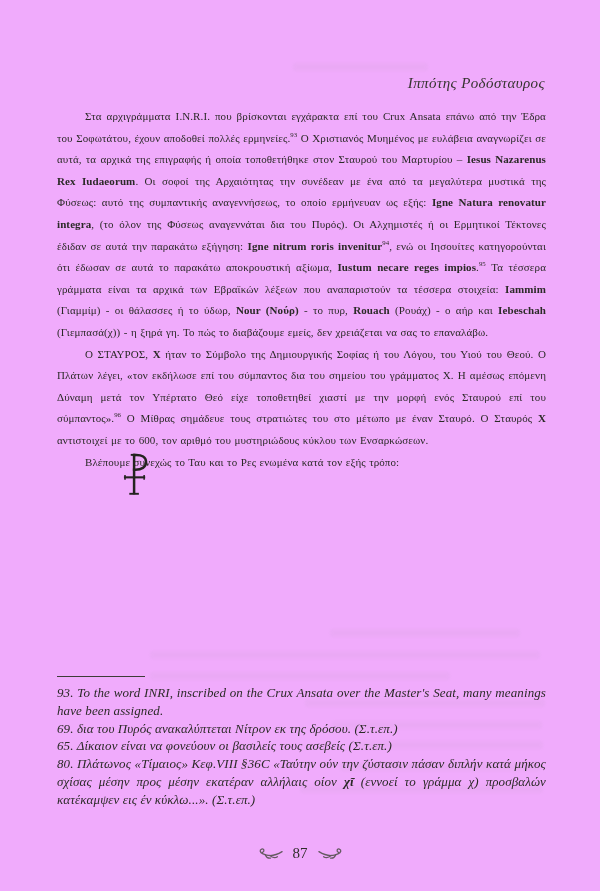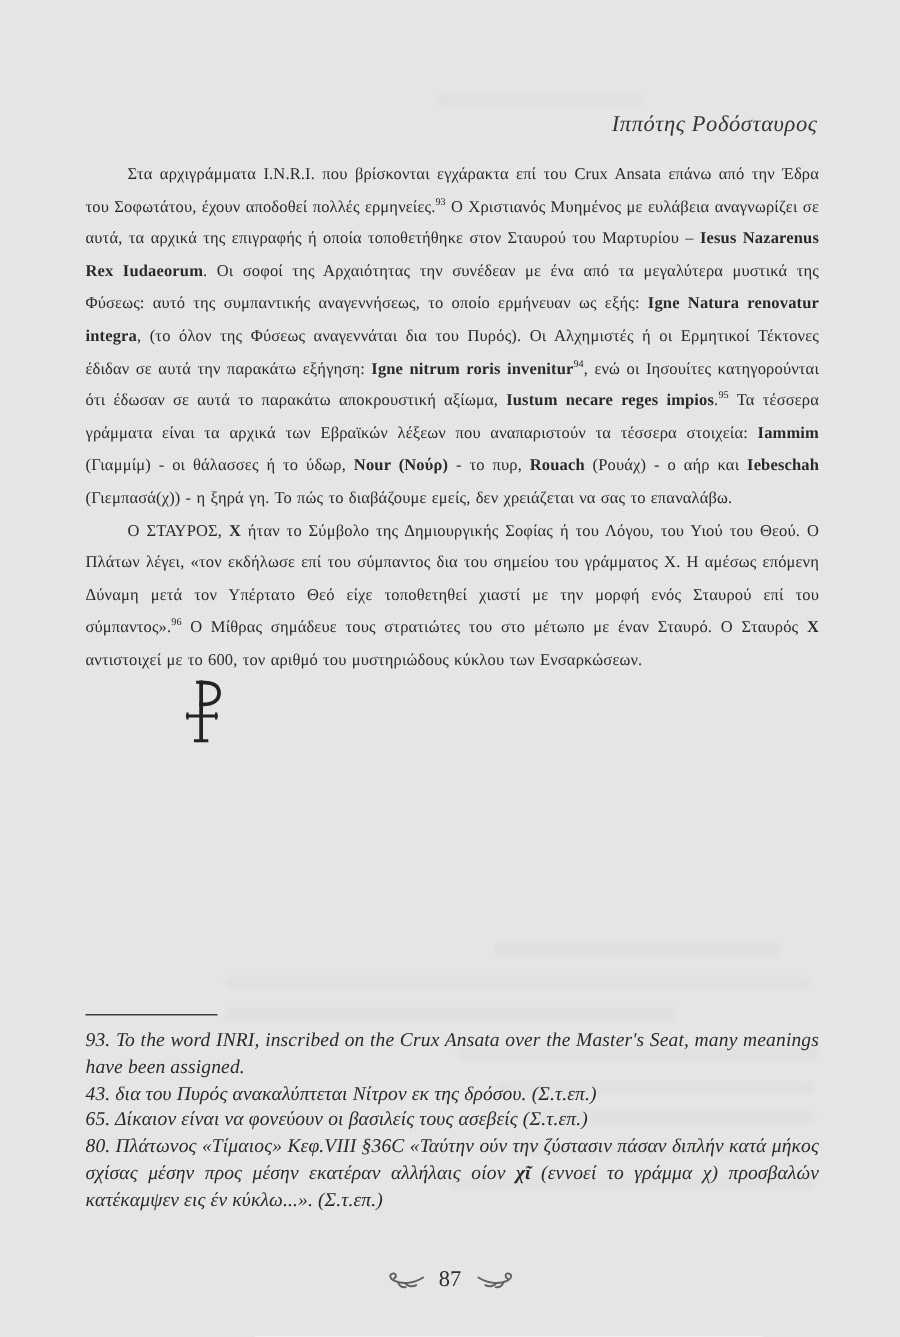--- a/index.html
+++ b/index.html
@@ -1,18 +1,18 @@
 <!DOCTYPE html>
 <html><head>
 <meta charset="utf-8">
 <style>
   html,body{margin:0;padding:0;width:600px;height:891px;overflow:hidden;}
   .page{
     position:relative;width:600px;height:891px;
-    background:#e5e5e5;
+    background:#f0abfc;
     font-family:"Liberation Serif","DejaVu Serif",serif;
     color:#2b2a27;
   }
   
   .ghost{position:absolute;background:#8d8d89;opacity:.05;filter:blur(1.5px);border-radius:2px;}
 
   .running-header{
     position:absolute;top:75px;right:55px;
     font-style:italic;font-size:15px;letter-spacing:.4px;color:#35342f;
   }
@@ -54,38 +54,39 @@
   <div class="ghost" style="left:358px;top:741px;width:185px;height:8px;"></div>
   <div class="ghost" style="left:340px;top:763px;width:200px;height:8px;"></div>
   <div class="ghost" style="left:300px;top:785px;width:243px;height:8px;"></div>
 
   <div class="running-header">Ιππότης Ροδόσταυρος</div>
 
   <div class="body-block">
     <p class="para"><span>Στα αρχιγράμματα I.N.R.I. που βρίσκονται εγχάρακτα επί του Crux Ansata επάνω από την Έδρα του Σοφωτάτου, έχουν αποδοθεί πολλές ερμηνείες.</span><sup>93</sup><span> Ο Χριστιανός Μυημένος με ευλάβεια αναγνωρίζει σε αυτά, τα αρχικά της επιγραφής ή οποία τοποθετήθηκε στον Σταυρού του Μαρτυρίου – </span><span class="b">Iesus Nazarenus Rex Iudaeorum</span><span>. Οι σοφοί της Αρχαιότητας την συνέδεαν με ένα από τα μεγαλύτερα μυστικά της Φύσεως: αυτό της συμπαντικής αναγεννήσεως, το οποίο ερμήνευαν ως εξής: </span><span class="b">Igne Natura renovatur integra</span><span>, (το όλον της Φύσεως αναγεννάται δια του Πυρός). Οι Αλχημιστές ή οι Ερμητικοί Τέκτονες έδιδαν σε αυτά την παρακάτω εξήγηση: </span><span class="b">Igne nitrum roris invenitur</span><sup>94</sup><span>, ενώ οι Ιησουίτες κατηγορούνται ότι έδωσαν σε αυτά το παρακάτω αποκρουστική αξίωμα, </span><span class="b">Iustum necare reges impios</span><span>.</span><sup>95</sup><span> Τα τέσσερα γράμματα είναι τα αρχικά των Εβραϊκών λέξεων που αναπαριστούν τα τέσσερα στοιχεία: </span><span class="b">Iammim</span><span> (Γιαμμίμ) - οι θάλασσες ή το ύδωρ, </span><span class="b">Nour (Νούρ)</span><span> - το πυρ, </span><span class="b">Rouach</span><span> (Ρουάχ) - ο αήρ και </span><span class="b">Iebeschah</span><span> (Γιεμπασά(χ)) - η ξηρά γη. Το πώς το διαβάζουμε εμείς, δεν χρειάζεται να σας το επαναλάβω.</span></p>
     <p class="para"><span>Ο ΣΤΑΥΡΟΣ, </span><span class="b">X</span><span> ήταν το Σύμβολο της Δημιουργικής Σοφίας ή του Λόγου, του Υιού του Θεού. Ο Πλάτων λέγει, «τον εκδήλωσε επί του σύμπαντος δια του σημείου του γράμματος X. Η αμέσως επόμενη Δύναμη μετά τον Υπέρτατο Θεό είχε τοποθετηθεί χιαστί με την μορφή ενός Σταυρού επί του σύμπαντος».</span><sup>96</sup><span> Ο Μίθρας σημάδευε τους στρατιώτες του στο μέτωπο με έναν Σταυρό. Ο Σταυρός </span><span class="b">X</span><span> αντιστοιχεί με το 600, τον αριθμό του μυστηριώδους κύκλου των Ενσαρκώσεων.</span></p>
     <p class="para para-symbol">
+      <span><span>Βλέπουμε συνεχώς το Ταυ και το Ρες ενωμένα κατά τον εξής τρόπο:</span></span>
       <svg class="staurogram" viewBox="0 0 30 46" aria-hidden="true">
         <g fill="none" stroke="#24231f" stroke-width="2.6" stroke-linecap="square">
           <path d="M13 3 L13 43"></path>
           <path d="M9 43.7 L17 43.7" stroke-width="2"></path>
           <path d="M10.5 3 L14 3" stroke-width="2"></path>
           <path d="M13 3.3 C21.5 2.6 25.5 5.5 25.5 10.5 C25.5 15.8 21 18.8 13 18.4"></path>
           <path d="M3.5 26.5 L23.5 26.5" stroke-width="2.2"></path>
           <path d="M3.5 24.8 L3.5 28.2" stroke-width="1.6"></path>
           <path d="M23.5 24.8 L23.5 28.2" stroke-width="1.6"></path>
         </g>
       </svg>
     </p>
   </div>
 
   <div class="footnotes">
     <hr class="fn-rule">
     <p class="fn"><span>93. To the word INRI, inscribed on the Crux Ansata over the Master's Seat, many meanings have been assigned.</span></p>
-    <p class="fn"><span>43. δια του Πυρός ανακαλύπτεται Νίτρον εκ της δρόσου. (Σ.τ.επ.)</span></p>
+    <p class="fn"><span>69. δια του Πυρός ανακαλύπτεται Νίτρον εκ της δρόσου. (Σ.τ.επ.)</span></p>
     <p class="fn"><span>65. Δίκαιον είναι να φονεύουν οι βασιλείς τους ασεβείς (Σ.τ.επ.)</span></p>
     <p class="fn"><span>80. Πλάτωνος «Τίμαιος» Κεφ.VIII §36C «Ταύτην ούν την ζύστασιν πάσαν διπλήν κατά μήκος σχίσας μέσην προς μέσην εκατέραν αλλήλαις οίον </span><span class="b">χῖ</span><span> (εννοεί το γράμμα χ) προσβαλών κατέκαμψεν εις έν κύκλω...». (Σ.τ.επ.)</span></p>
   </div>
 
   <div class="footer">
     <svg class="ornament" viewBox="0 0 28 14" aria-hidden="true">
       <g fill="none" stroke="currentColor" stroke-width="1.4" stroke-linecap="round">
         <path d="M27 5 C20 9.5 12 10 6.5 7.5 C3 6 2.5 3 5 2.2 C7.5 1.5 8.5 4.5 6 5.8"></path>
         <path d="M14 9 C16 11.5 19.5 12 22 10.5"></path>
         <path d="M9 8.5 C10 11 12 12.3 14.5 12"></path>

